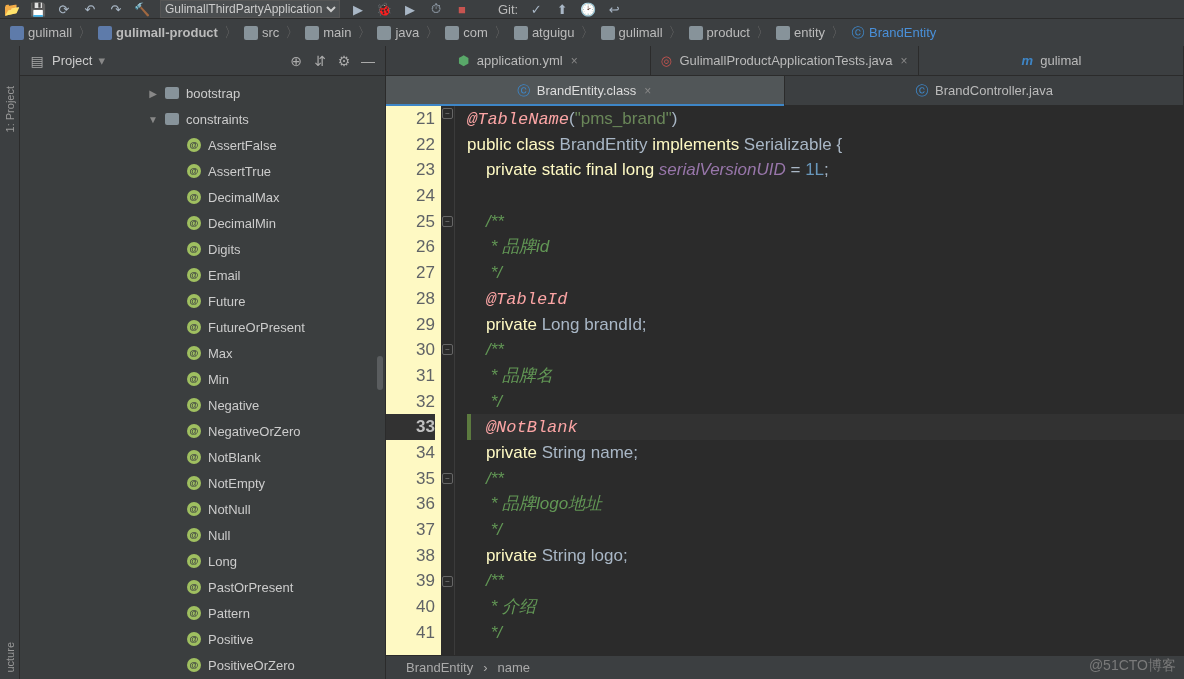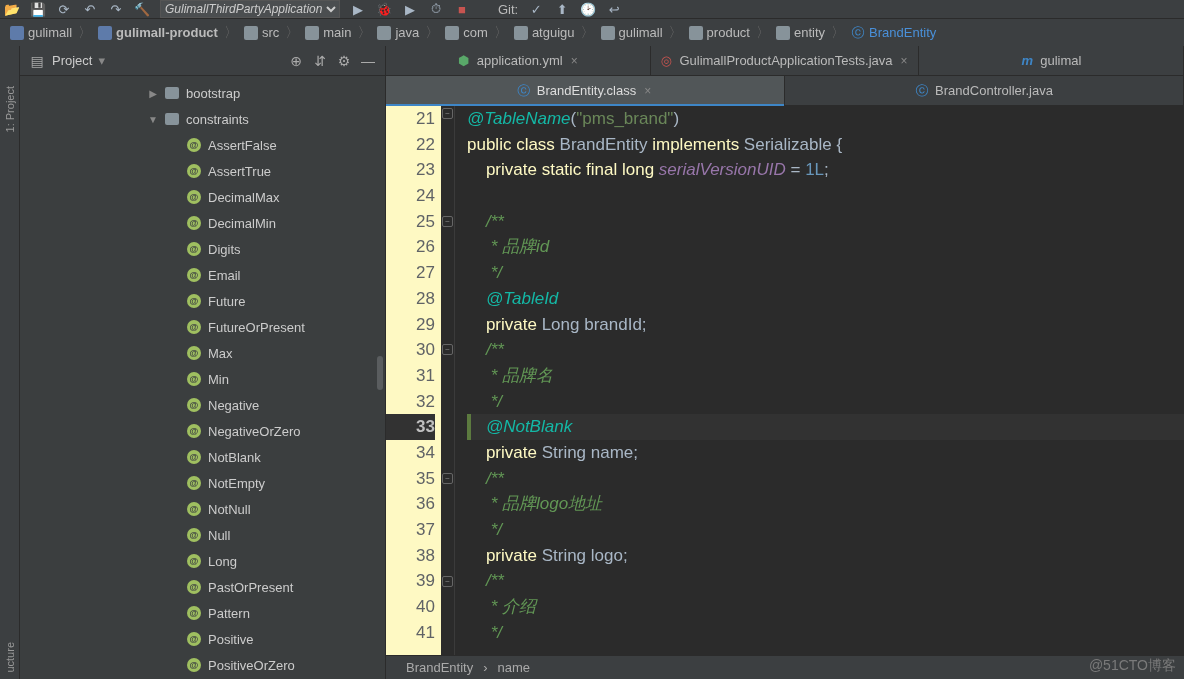--- a/index.html
+++ b/index.html
@@ -1,20 +1,20 @@
 <!DOCTYPE html>
 <html><head>
 <meta charset="utf-8">
 <style>
   * { box-sizing: border-box; margin: 0; padding: 0; font-family: "Segoe UI", Arial, sans-serif; }
   html, body { width: 1184px; height: 679px; overflow: hidden; background: #3c3f41; color: #bbbbbb; font-size: 13px; }
   
   .toolbar { height: 18px; background: #3c3f41; display: flex; align-items: center; padding: 0 4px; gap: 10px; }
   .toolbar .ticon { width: 16px; height: 16px; display:flex;align-items:center;justify-content:center; color:#a9b7c6; font-size:13px;}
-  .toolbar select{ background:#4b4e50;color:#ccc;border:1px solid #555;height:18px;font-size:12px;font-style:italic;}
+  .toolbar select{ background:#4b4e50;color:#ccc;border:1px solid #555;height:18px;font-size:12px;}
   
   .breadcrumb { height: 28px; background:#3c3f41; border-top:1px solid #2b2b2b; display:flex;align-items:center; padding:0 6px; gap:2px; font-size:13px;}
   .crumb { display:flex;align-items:flex-end;gap:4px; padding:0 4px;color:#bbb;}
   .crumb .cicon{width:14px;height:14px;display:inline-flex;align-items:center;justify-content:center;}
   .crumb-sep{color:#666;font-size:14px;}
   .crumb.active{color:#4a90d9;}
   
   .main { display:flex; height:calc(679px - 18px - 28px); }
   .sidebar-rail{ width:20px;background:#3c3f41;border-right:1px solid #2b2b2b; display:flex;flex-direction:column;align-items:center;padding-top:40px;gap:60px;}
   .rail-label{ writing-mode:vertical-rl; transform:rotate(180deg); font-size:11px;color:#999;}
@@ -46,21 +46,21 @@
   .code-area{flex:1;display:flex;font-family:"JetBrains Mono","Consolas",monospace;font-size:17px;line-height:25.7px;overflow:hidden;position:relative;}
   .gutter{width:55px;background:#fef9c3;color:#606366;text-align:right;padding:0 6px 0 0;}
   .gutter div{height:25.7px;}
   .gutter div.cur{background:#323232;color:#bfbfbf;font-weight:bold;}
   .fold-col{width:14px;background:#2b2b2b;border-right:1px solid #3b3b3b;position:relative;}
   .fold-mark{position:absolute;left:1px;width:11px;height:11px;border:1px solid #666;border-radius:2px;color:#888;font-size:8px;line-height:9px;text-align:center;}
   .code{flex:1;padding-left:12px;white-space:pre;position:relative;}
   .code .line{height:25.7px;}
   .line.current{background:#323232;}
   .current-gutter-marker{position:absolute;left:0;top:0;bottom:0;width:4px;background:#5c7a3f;}
-  .kw{color:#fef9c3;} .str{color:#6a8759;} .ann{color:#14b8a6;font-style:italic;} .cls{color:#a9b7c6;} .fld{color:#9876aa;font-style:italic;} .num{color:#6897bb;} .cmt{color:#629755;font-style:italic;} .txt{color:#a9b7c6;}
+  .kw{color:#fef9c3;} .str{color:#6a8759;} .ann{color:#fca5a5;font-style:italic;font-family:Liberation Mono, monospace;} .cls{color:#a9b7c6;} .fld{color:#9876aa;font-style:italic;} .num{color:#6897bb;} .cmt{color:#629755;font-style:italic;} .txt{color:#a9b7c6;}
   .crumb-status{height:24px;background:#3c3f41;border-top:1px solid #2b2b2b;display:flex;align-items:center;padding:0 20px;gap:10px;color:#aaa;font-size:13px;}
   .watermark{position:absolute;right:8px;bottom:4px;color:#7a7a7a;font-size:14px;}
   .pkg-icon{width:14px;height:14px;background:#87939a;border-radius:2px;display:inline-block;}
 </style>
 </head>
 <body>
 
 <div class="toolbar">
   <span class="ticon">📂</span>
   <span class="ticon">💾</span>

